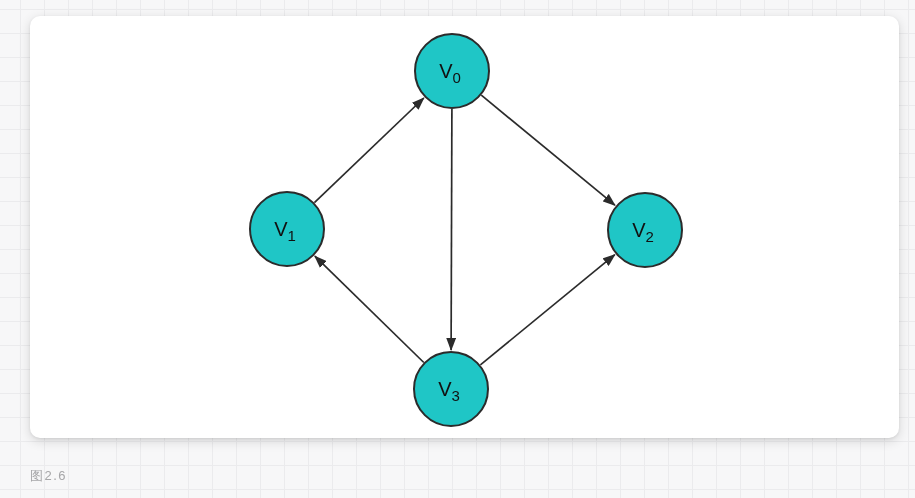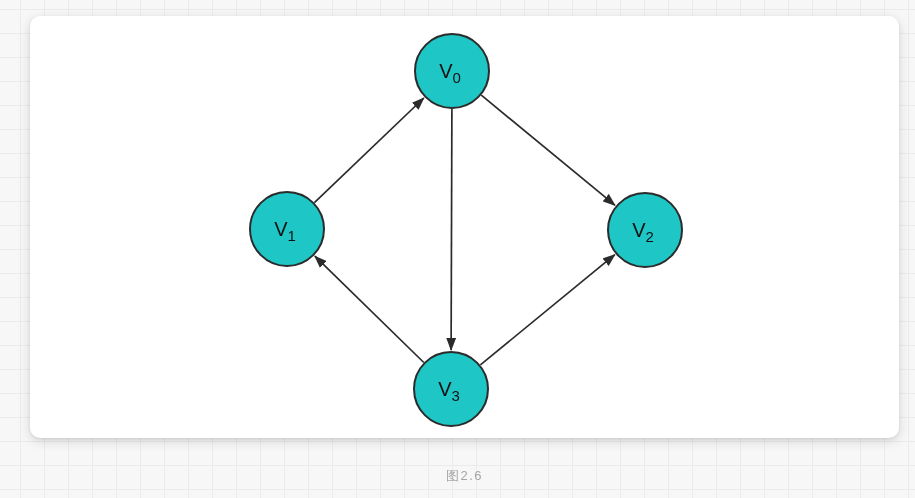--- a/index.html
+++ b/index.html
@@ -35,21 +35,21 @@
   .card svg {
     display: block;
     width: 869px;
     height: 422px;
   }
   .caption {
     position: absolute;
     left: 30px;
     top: 467px;
     width: 869px;
-    text-align: center;
+    text-align: left;
     color: #a6a6a8;
     font-size: 13px;
     letter-spacing: 1.5px;
     user-select: none;
   }
   .node-label {
     font-family: "Liberation Sans", sans-serif;
     font-weight: normal;
     fill: #111111;
     pointer-events: none;

